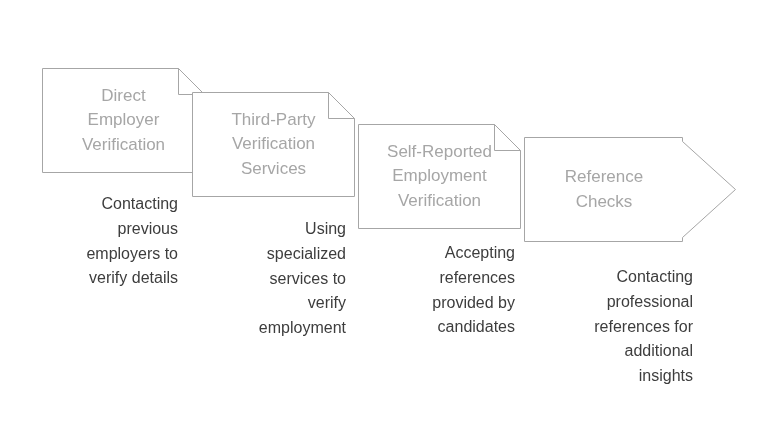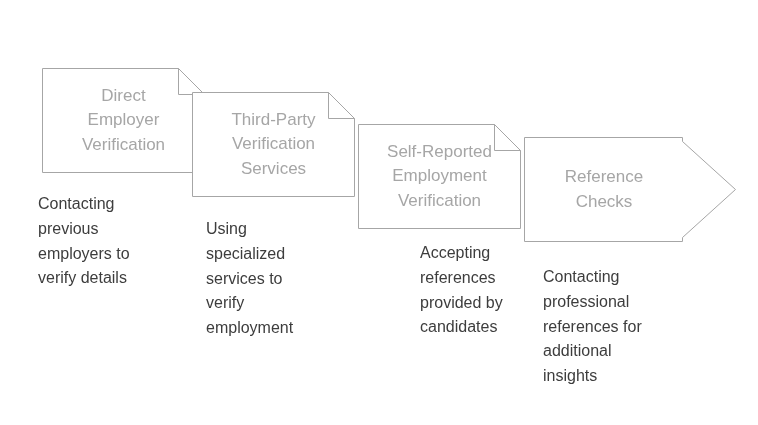--- a/index.html
+++ b/index.html
@@ -44,21 +44,21 @@
     line-height: 1.45;
     padding: 0 12px;
     box-sizing: border-box;
     pointer-events: none;
   }
   .desc {
     position: absolute;
     color: #3d3d3d;
     font-size: 16px;
     line-height: 1.55;
-    text-align: left;
+    text-align: right;
   }
 </style>
 </head>
 <body>
 
 <div id="diagram">
 
   <div class="step">
     <div class="shape" style="left:26px; top:68px; width:163px; height:105px;margin-left:16px;">
       <svg width="163" height="105" viewBox="0 0 163 105">
@@ -105,21 +105,21 @@
       <svg width="163" height="105" viewBox="0 0 163 105">
         <path d="M0.5,0.5 H136.5 L162.5,26.5 V104.5 H0.5 Z" fill="#ffffff" stroke="#a6a6a6" stroke-width="1"></path>
         <path d="M136.5,0.5 L162.5,26.5 H136.5 Z" fill="#ffffff" stroke="#a6a6a6" stroke-width="1"></path>
       </svg>
       <div class="shape-label">
         <span>Self-Reported</span>
         <span>Employment</span>
         <span>Verification</span>
       </div>
     </div>
-    <div class="desc" style="left:375px; top:241px; width:140px;margin-left:45px;">
+    <div class="desc" style="left:375px; top:241px; width:140px;">
       <div>Accepting</div>
       <div>references</div>
       <div>provided by</div>
       <div>candidates</div>
     </div>
   </div>
 
   <div class="step">
     <div class="shape" style="left:524px; top:137px; width:212px; height:105px;">
       <svg width="212" height="105" viewBox="0 0 212 105">

